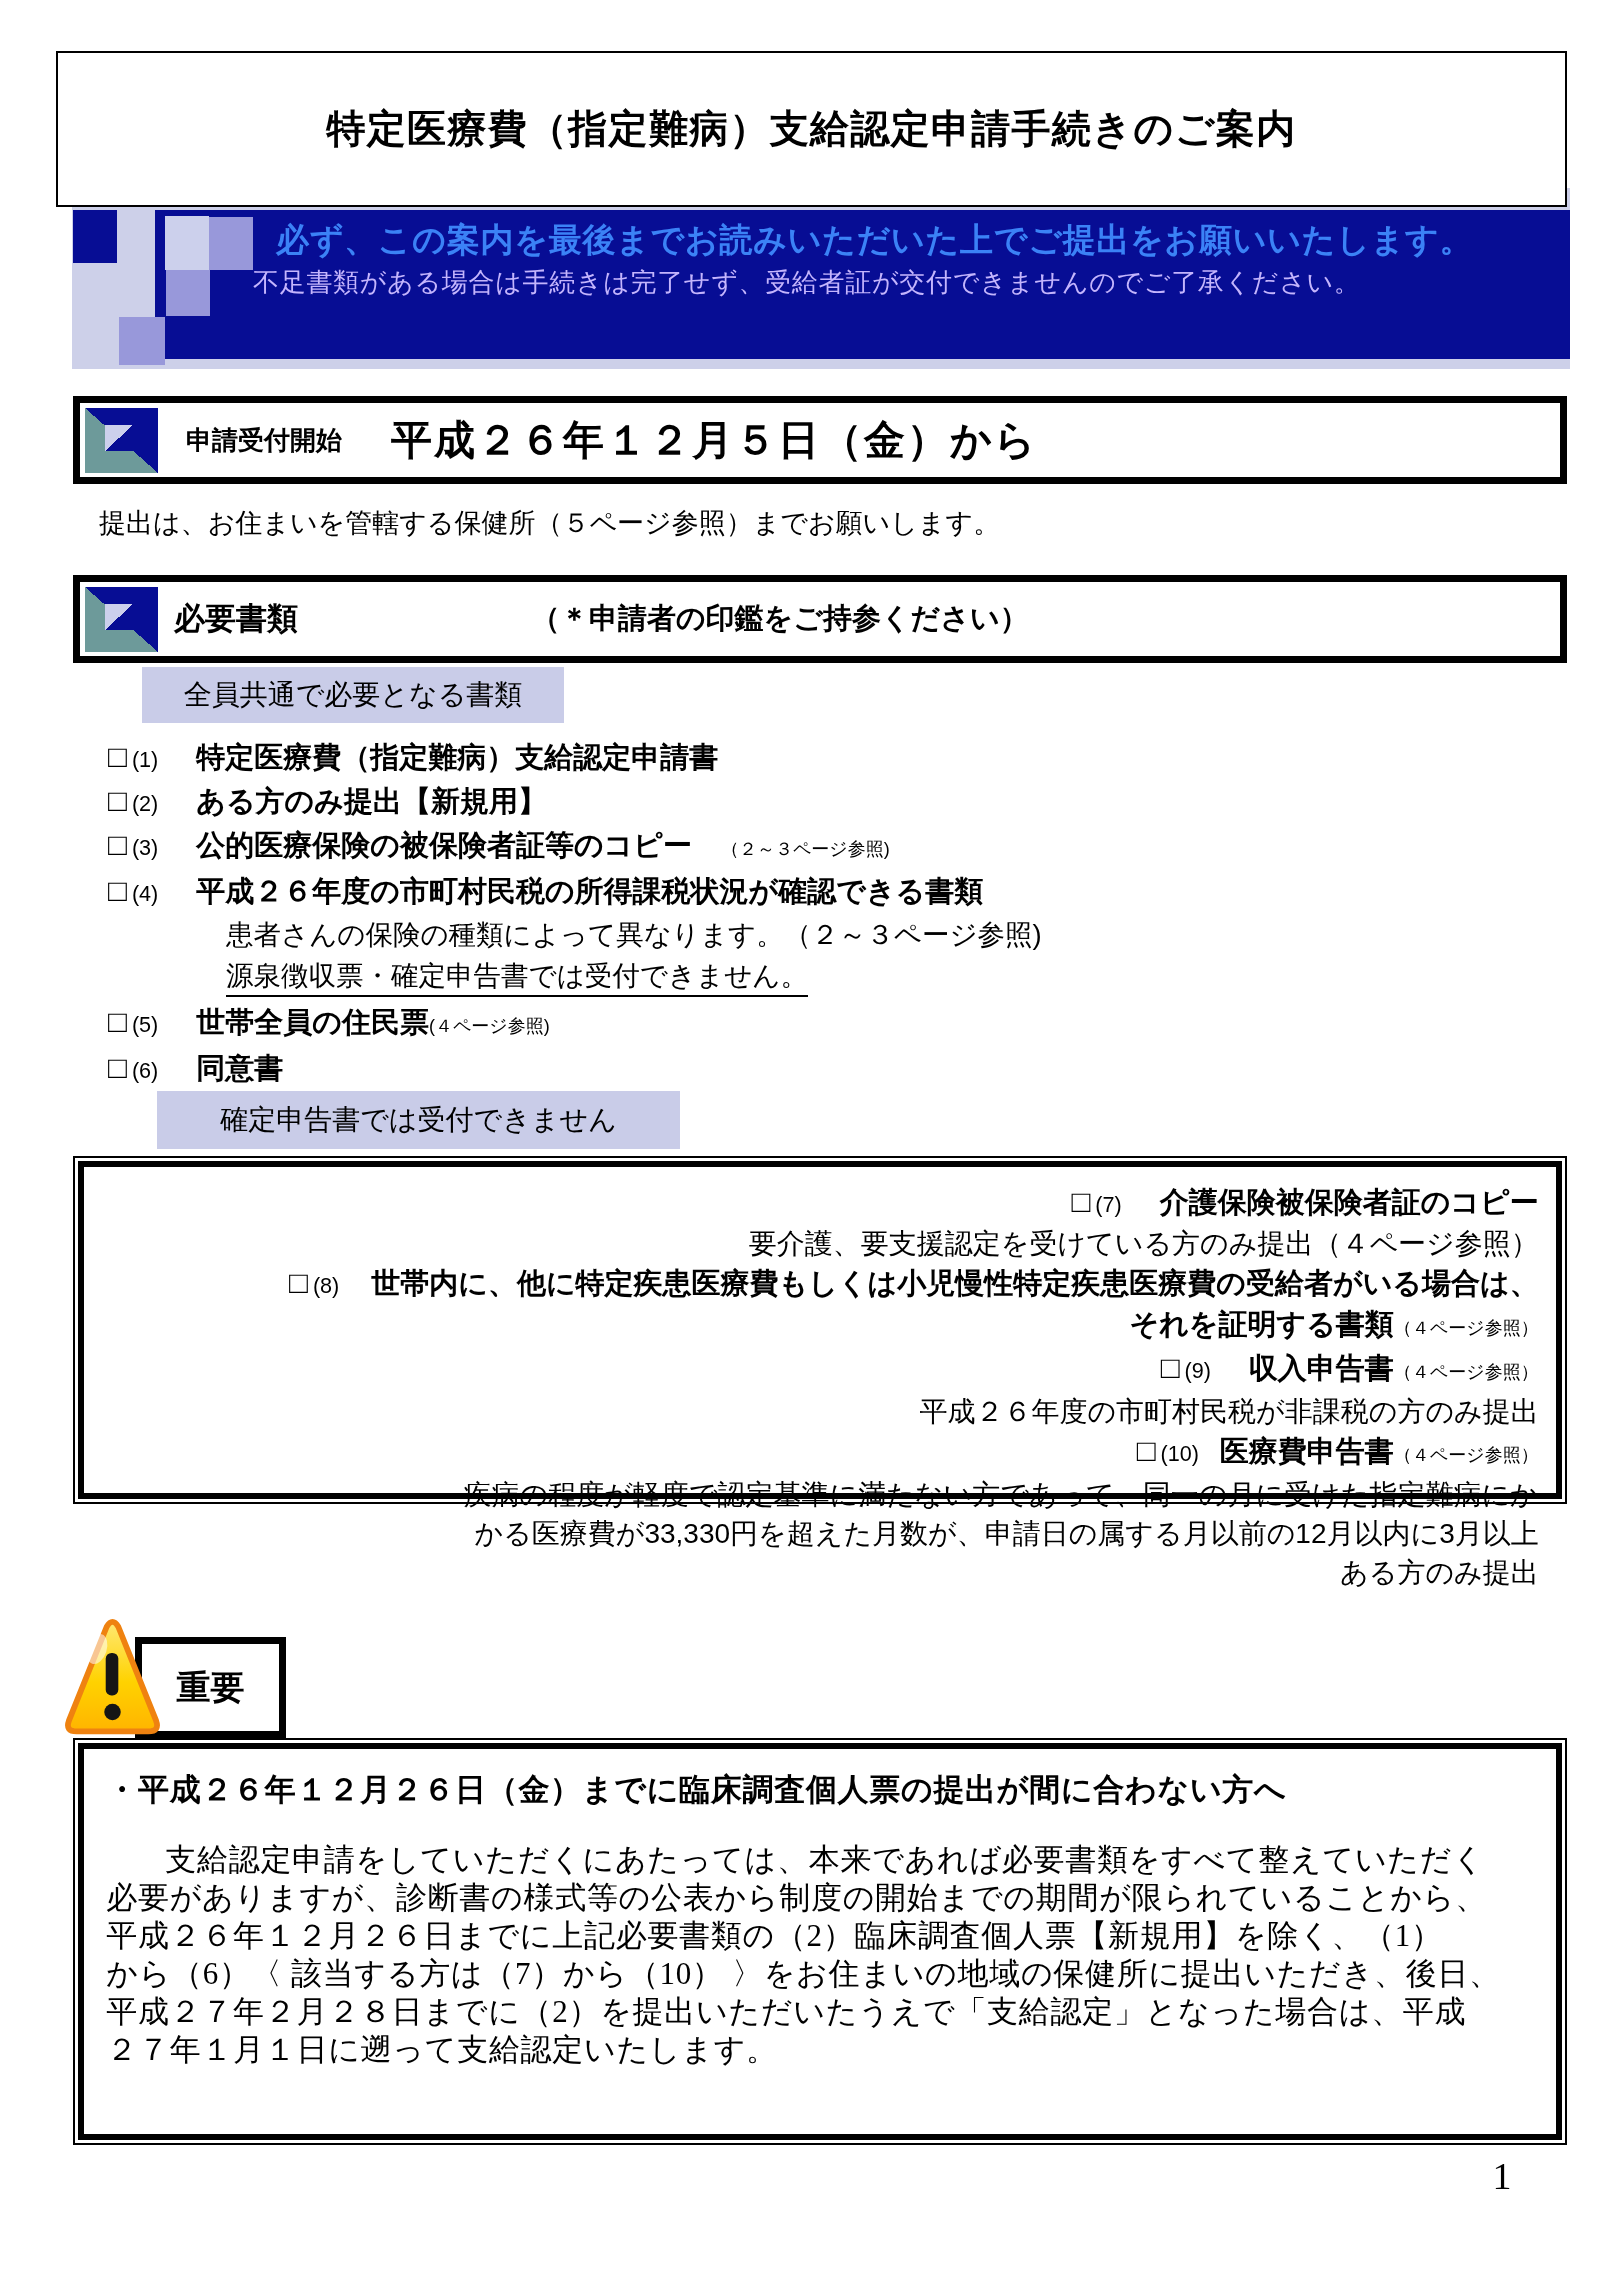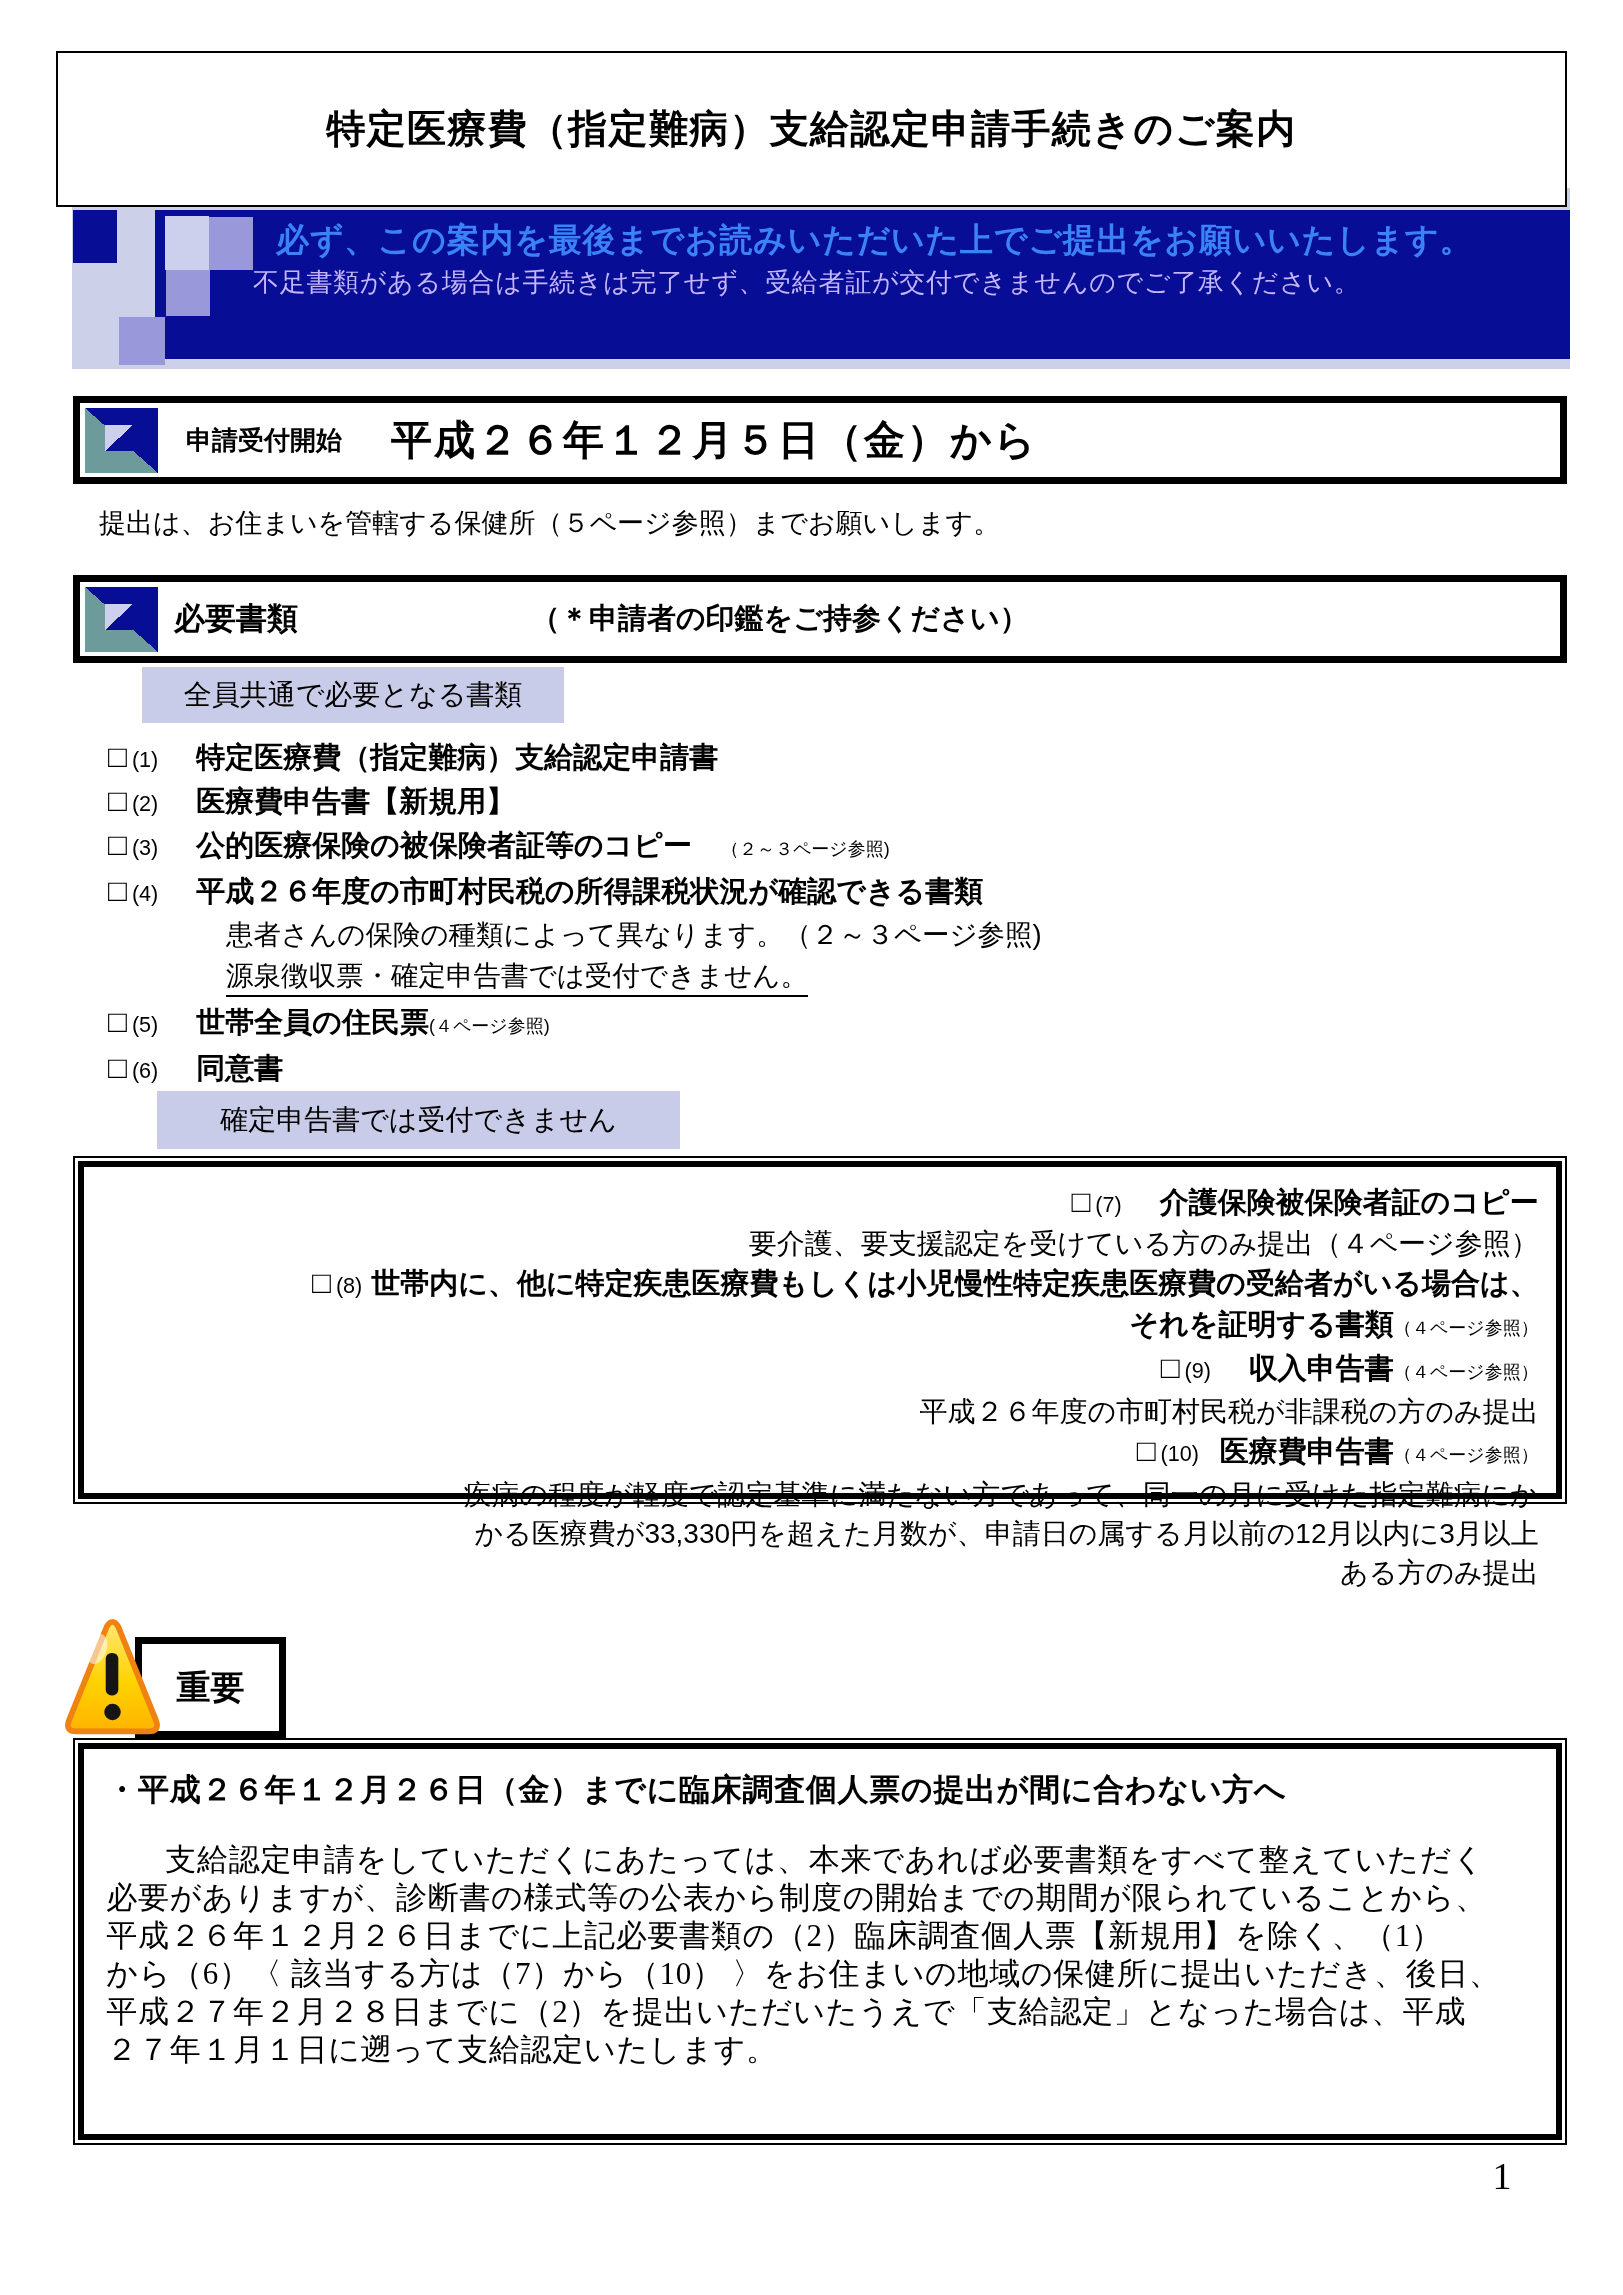--- a/index.html
+++ b/index.html
@@ -121,21 +121,21 @@
     <div class="documents-note">（＊申請者の印鑑をご持参ください）</div>
   </div>
 
   <div class="abs lav lav-common">全員共通で必要となる書類</div>
 
   <div class="abs checklist">
     <div class="row">
       <span class="cb">□</span><span class="num">(1)</span><span class="it">特定医療費（指定難病）支給認定申請書</span>
     </div>
     <div class="row">
-      <span class="cb">□</span><span class="num">(2)</span><span class="it">医療費申告書【新規用】</span>
+      <span class="cb">□</span><span class="num">(2)</span><span class="it">ある方のみ提出【新規用】</span>
     </div>
     <div class="row">
       <span class="cb">□</span><span class="num">(3)</span><span class="it">公的医療保険の被保険者証等のコピー</span>　<span class="ref">（２～３ページ参照)</span>
     </div>
     <div class="row">
       <span class="cb">□</span><span class="num">(4)</span><span class="it">平成２６年度の市町村民税の所得課税状況が確認できる書類</span>
     </div>
     <div class="row sub">患者さんの保険の種類によって異なります。（２～３ページ参照)</div>
     <div class="row sub">
       <span class="ul-span">源泉徴収票・確定申告書では受付できません。</span>
@@ -151,21 +151,21 @@
   <div class="abs lav lav-conditional">確定申告書では受付できません</div>
 
   <div class="abs dbox bigbox">
     <div class="dbox-in">
       <div class="bigbox-content">
         <div class="row">
           <span class="cb">□</span><span class="num">(7)</span><span class="it">介護保険被保険者証のコピー</span>
         </div>
         <div class="row bsub">要介護、要支援認定を受けている方のみ提出（４ページ参照）</div>
         <div class="row">
-          <span class="cb">□</span><span class="num">(8)</span><span class="it" style="margin-left:5px;">世帯内に、他に特定疾患医療費もしくは小児慢性特定疾患医療費の受給者がいる場合は、</span>
+          <span class="cb">□</span><span class="num">(8)</span><span class="it" style="margin-left:28px;">世帯内に、他に特定疾患医療費もしくは小児慢性特定疾患医療費の受給者がいる場合は、</span>
         </div>
         <div class="row bcont">
           <span class="b">それを証明する書類</span><span class="ref">（４ページ参照）</span>
         </div>
         <div class="row">
           <span class="cb">□</span><span class="num">(9)</span><span class="it">収入申告書</span><span class="ref">（４ページ参照）</span>
         </div>
         <div class="row bsub">平成２６年度の市町村民税が非課税の方のみ提出</div>
         <div class="row">
           <span class="cb">□</span><span class="num">(10)</span><span class="it" style="margin-left:17px;">医療費申告書</span><span class="ref">（４ページ参照）</span>

